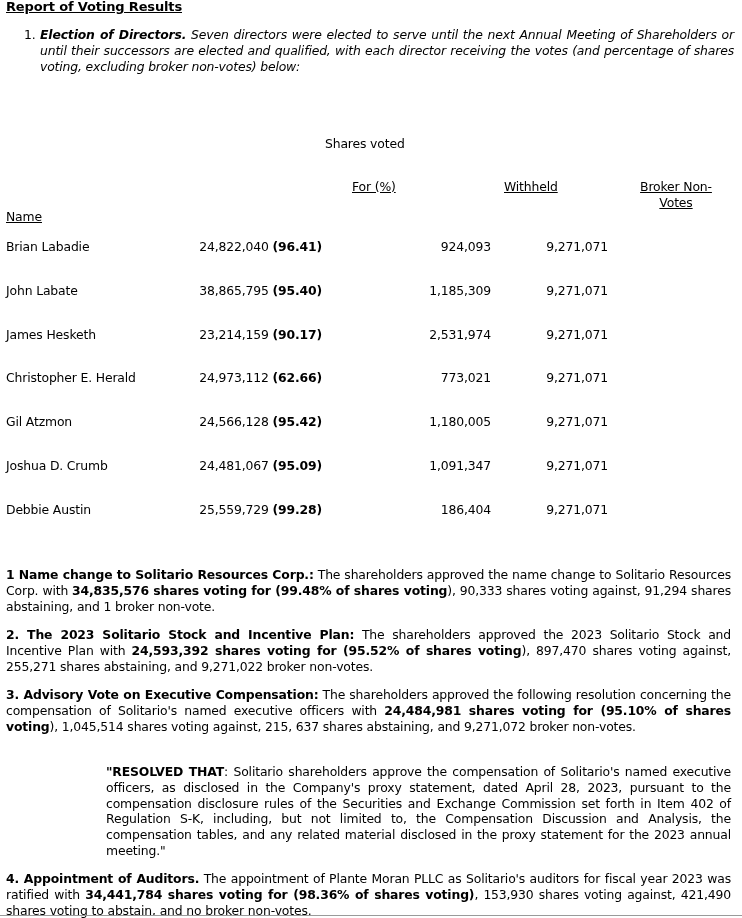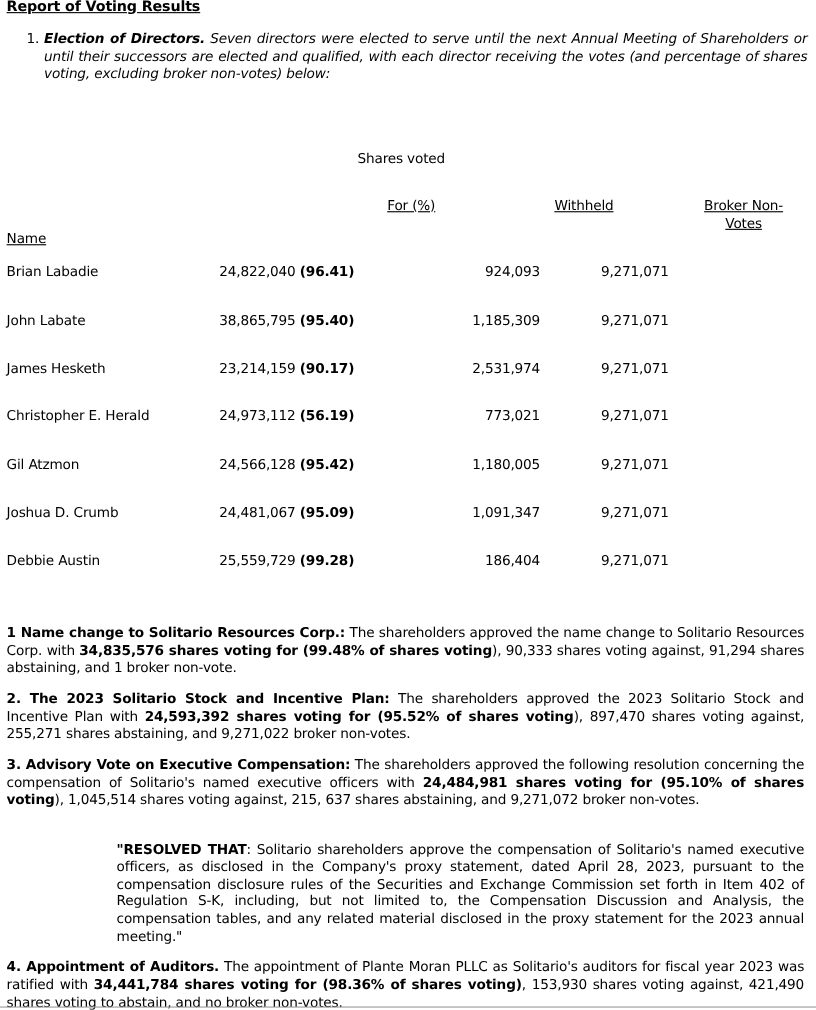--- a/index.html
+++ b/index.html
@@ -146,21 +146,21 @@
 
   <div class="row" style="top:327px">
     <span class="name">James Hesketh</span>
     <span class="for"><span>23,214,159</span> <span class="pct">(90.17)</span></span>
     <span class="withheld">2,531,974</span>
     <span class="broker">9,271,071</span>
   </div>
 
   <div class="row" style="top:370px">
     <span class="name">Christopher E. Herald</span>
-    <span class="for"><span>24,973,112</span> <span class="pct">(56.19)</span></span>
+    <span class="for"><span>24,973,112</span> <span class="pct">(62.66)</span></span>
     <span class="withheld">773,021</span>
     <span class="broker">9,271,071</span>
   </div>
 
   <div class="row" style="top:414px">
     <span class="name">Gil Atzmon</span>
     <span class="for"><span>24,566,128</span> <span class="pct">(95.42)</span></span>
     <span class="withheld">1,180,005</span>
     <span class="broker">9,271,071</span>
   </div>

